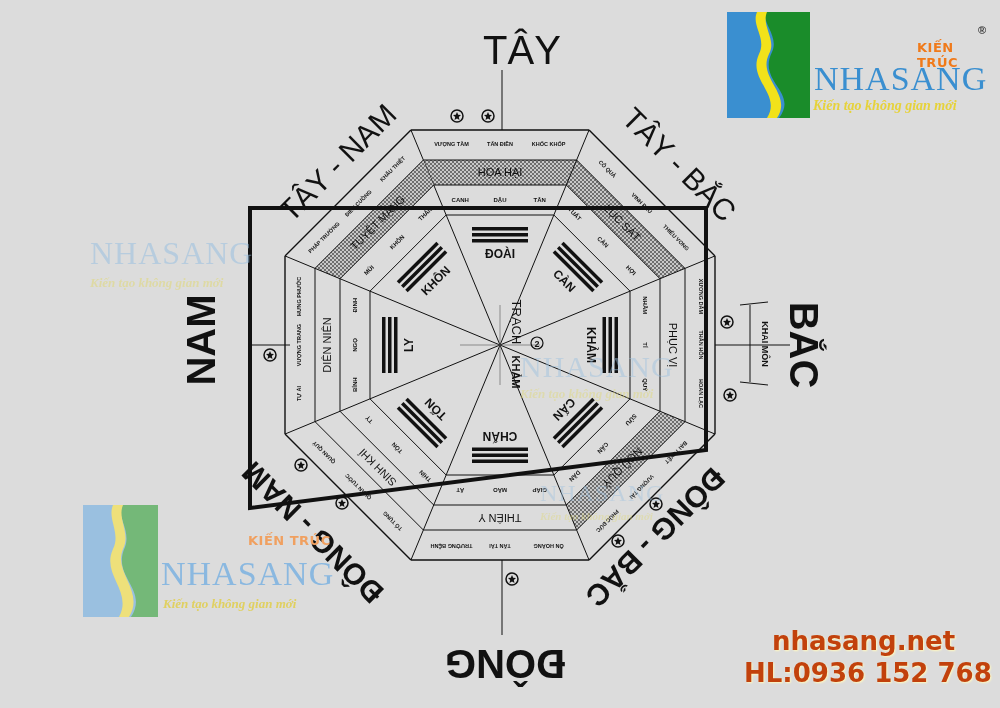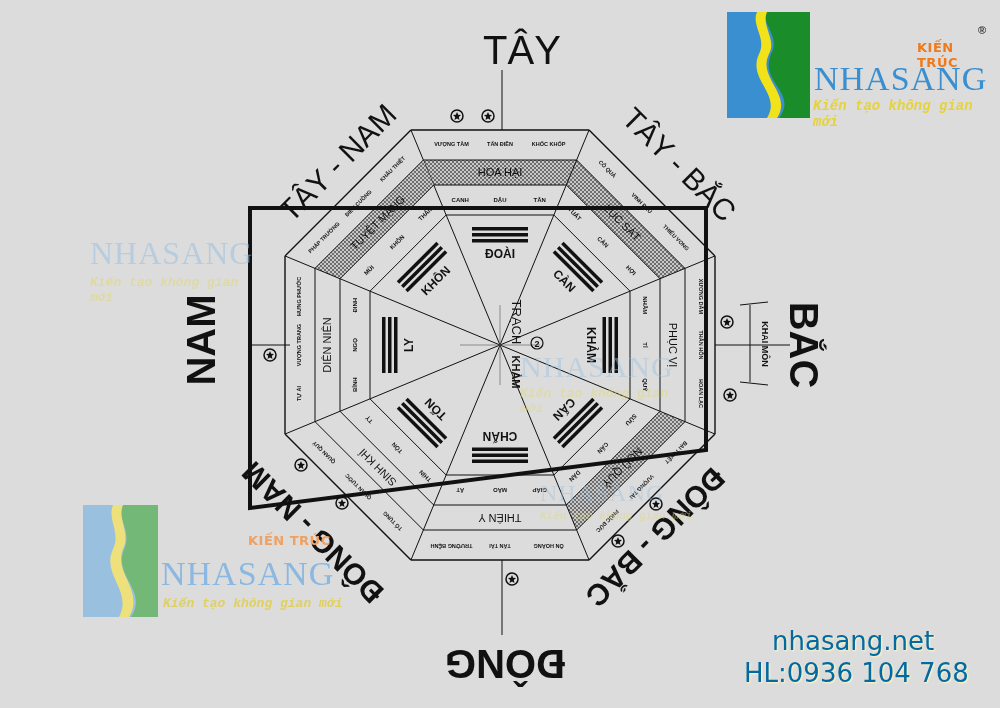--- a/index.html
+++ b/index.html
@@ -2,23 +2,23 @@
 <html><head>
 <meta charset="utf-8">
 <style>
   html, body { margin:0; padding:0; }
   body { width:1000px; height:708px; background:#dcdcdc; position:relative; overflow:hidden; font-family:"Liberation Sans", sans-serif; }
   #stage { position:absolute; left:0; top:0; width:1000px; height:708px; }
   .logo-box { position:absolute; }
   .logo-s { position:absolute; left:0; top:0; }
   .kien-truc { position:absolute; font-family:"DejaVu Sans", sans-serif; font-weight:bold; color:#f07a1a; font-size:13px; letter-spacing:0.5px; }
   .nhasang { position:absolute; font-family:Liberation Serif, serif; color:#3a8fd0; font-size:34px; letter-spacing:1px; }
-  .slogan { position:absolute; font-family:Liberation Mono, monospace; font-weight:bold; font-style:italic; color:#e6d23a; font-size:13px; }
+  .slogan { position:absolute; font-family:Liberation Serif, serif; font-weight:bold; font-style:italic; color:#e6d23a; font-size:13px; }
   .reg { position:absolute; font-size:11px; font-weight:bold; color:#333; }
-  .contact { position:absolute; font-family:"DejaVu Sans", sans-serif; font-weight:normal; color:#0369a1; text-shadow:1px 1px 2px #fff8c0; }
+  .contact { position:absolute; font-family:"DejaVu Sans", sans-serif; font-weight:bold; color:#c2410c; text-shadow:1px 1px 2px #fff8c0; }
 </style>
 </head>
 <body>
 
 <svg id="stage" width="1000" height="708" viewBox="0 0 1000 708" xmlns="http://www.w3.org/2000/svg">
   <defs>
     <pattern id="hatch" width="4" height="4" patternUnits="userSpaceOnUse">
       <rect width="4" height="4" fill="#c8c8c8"></rect>
       <rect width="2" height="2" fill="#6e6e6e"></rect>
       <rect x="2" y="2" width="2" height="2" fill="#6e6e6e"></rect>
@@ -253,13 +253,13 @@
     <rect width="75" height="112" fill="#9ac0e0"></rect>
     <path d="M38,0 L75,0 L75,112 L48,112 C66,84 28,72 42,42 C48,26 34,12 38,0Z" fill="#74b878"></path>
     <path d="M30,0 L40,0 C34,14 48,28 40,44 C30,68 62,86 46,112 L36,112 C50,86 18,70 30,44 C38,28 24,14 30,0Z" fill="#eee07a"></path>
   </svg>
   <div class="kien-truc" style="left:165px; top:28px; color:#f0a060;">KIẾN TRÚC</div>
   <div class="nhasang" style="left:78px; top:50px; color:#8ab8e0;">NHASANG</div>
   <div class="slogan" style="left:80px; top:91px; color:#e0d060;">Kiến tạo không gian mới</div>
 </div>
 
 <div class="contact" style="left:772px; top:626px; font-size:26px;">nhasang.net</div>
-<div class="contact" style="left:744px; top:658px; font-size:26px;">HL:0936 104 768</div>
+<div class="contact" style="left:744px; top:658px; font-size:26px;">HL:0936 152 768</div>
 
 </body></html>

